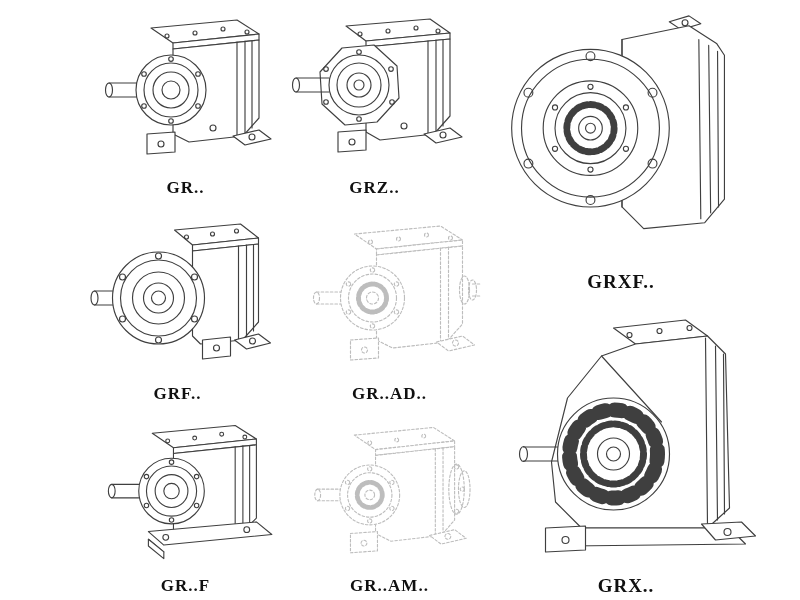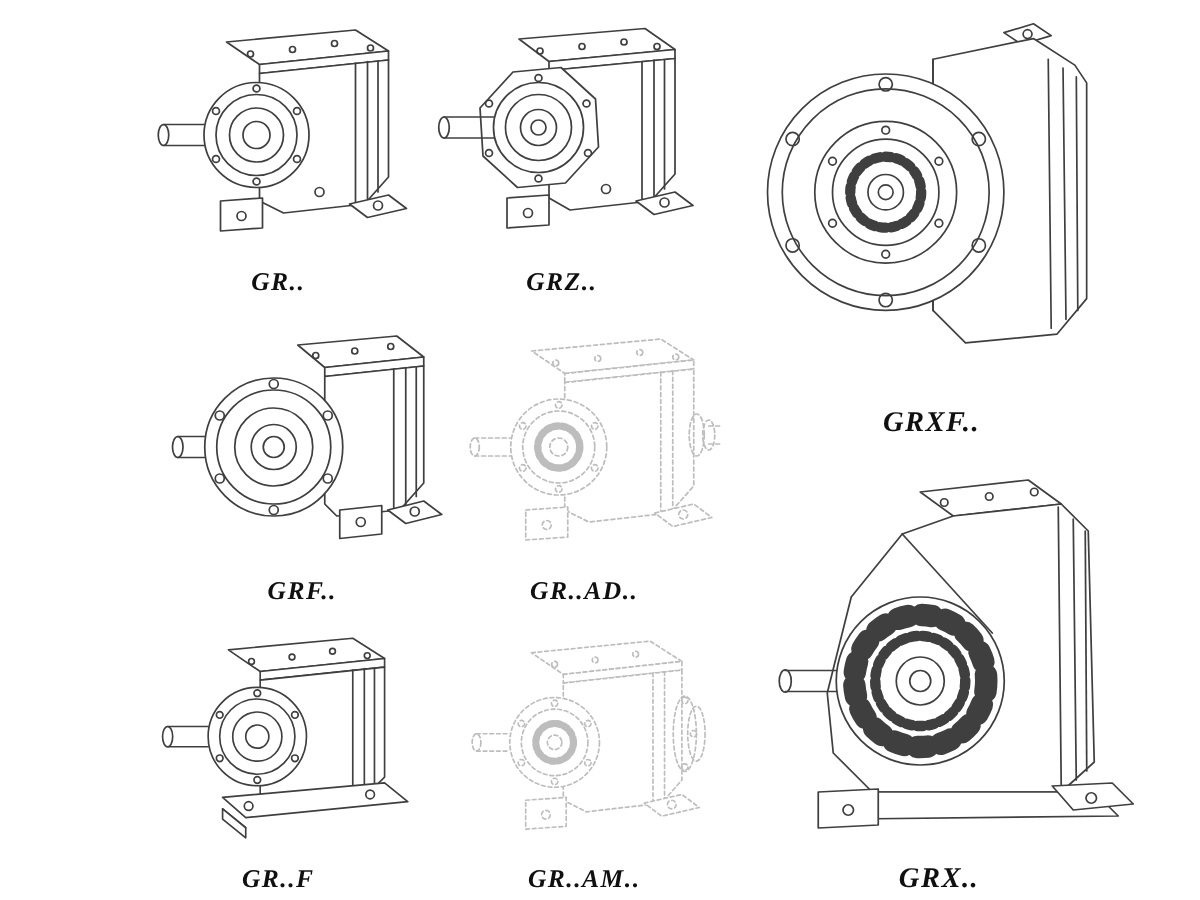--- a/index.html
+++ b/index.html
@@ -1,18 +1,18 @@
 <!DOCTYPE html>
 <html><head>
 <meta charset="utf-8">
 <style>
   * { margin:0; padding:0; box-sizing:border-box; }
   html,body { width:800px; height:600px; background:#ffffff; }
   body { font-family:"Liberation Serif", serif; }
-  .page { position:relative; width:800px; height:600px; background:#fff; overflow:hidden;font-style:italic; }
+  .page { position:relative; width:800px; height:600px; background:#fff; overflow:hidden; }
   .cell { position:absolute; display:flex; flex-direction:column; align-items:center; justify-content:flex-end; }
   .cell svg { display:block; }
   .lbl { font-weight:700; font-size:17px; color:#101010; letter-spacing:1px; text-align:center; height:24px; line-height:24px; white-space:nowrap; }
   .big .lbl { font-size:19px; }
   
   .ln { stroke:#3f3f3f; fill:none; stroke-width:1.15; stroke-linejoin:round; stroke-linecap:round; }
   .ln .w { fill:#ffffff; }
   .ghostg { stroke:#bdbdbd; stroke-dasharray:2.6 2; }
   .teeth { stroke-width:7; stroke-dasharray:4 3.5; fill:none; }
   .teeth-s { stroke-width:5; stroke-dasharray:2.6 2.6; fill:none; }
@@ -123,21 +123,21 @@
           <circle cx="132" cy="103" r="2.6"></circle>
           <circle cx="132" cy="145" r="2.6"></circle>
           <circle cx="96" cy="166" r="2.6"></circle>
           <circle cx="60" cy="145" r="2.6"></circle>
           <circle cx="60" cy="103" r="2.6"></circle>
       </g>
     </svg>
     <div class="lbl">GRXF..</div>
   </div>
 
-  <div class="cell" style="left:104px; top:204px; width:195px; height:202px;">
+  <div class="cell" style="left:80px; top:204px; width:195px; height:202px;">
     <svg viewBox="0 0 190 176" width="195" height="176">
       <g class="ln">
         <polygon class="w" points="92,24 158,18 176,32 110,39"></polygon>
         <polygon class="w" points="110,39 176,32 176,38 110,45"></polygon>
         <circle cx="104" cy="31" r="2"></circle>
           <circle cx="130" cy="28" r="2"></circle>
           <circle cx="154" cy="25" r="2"></circle>
         <polygon class="w" points="110,45 176,38 176,116 160,134 118,138 110,130"></polygon>
         <line x1="156" y1="40" x2="156" y2="135"></line>
         <line x1="164" y1="39" x2="164" y2="131"></line>

